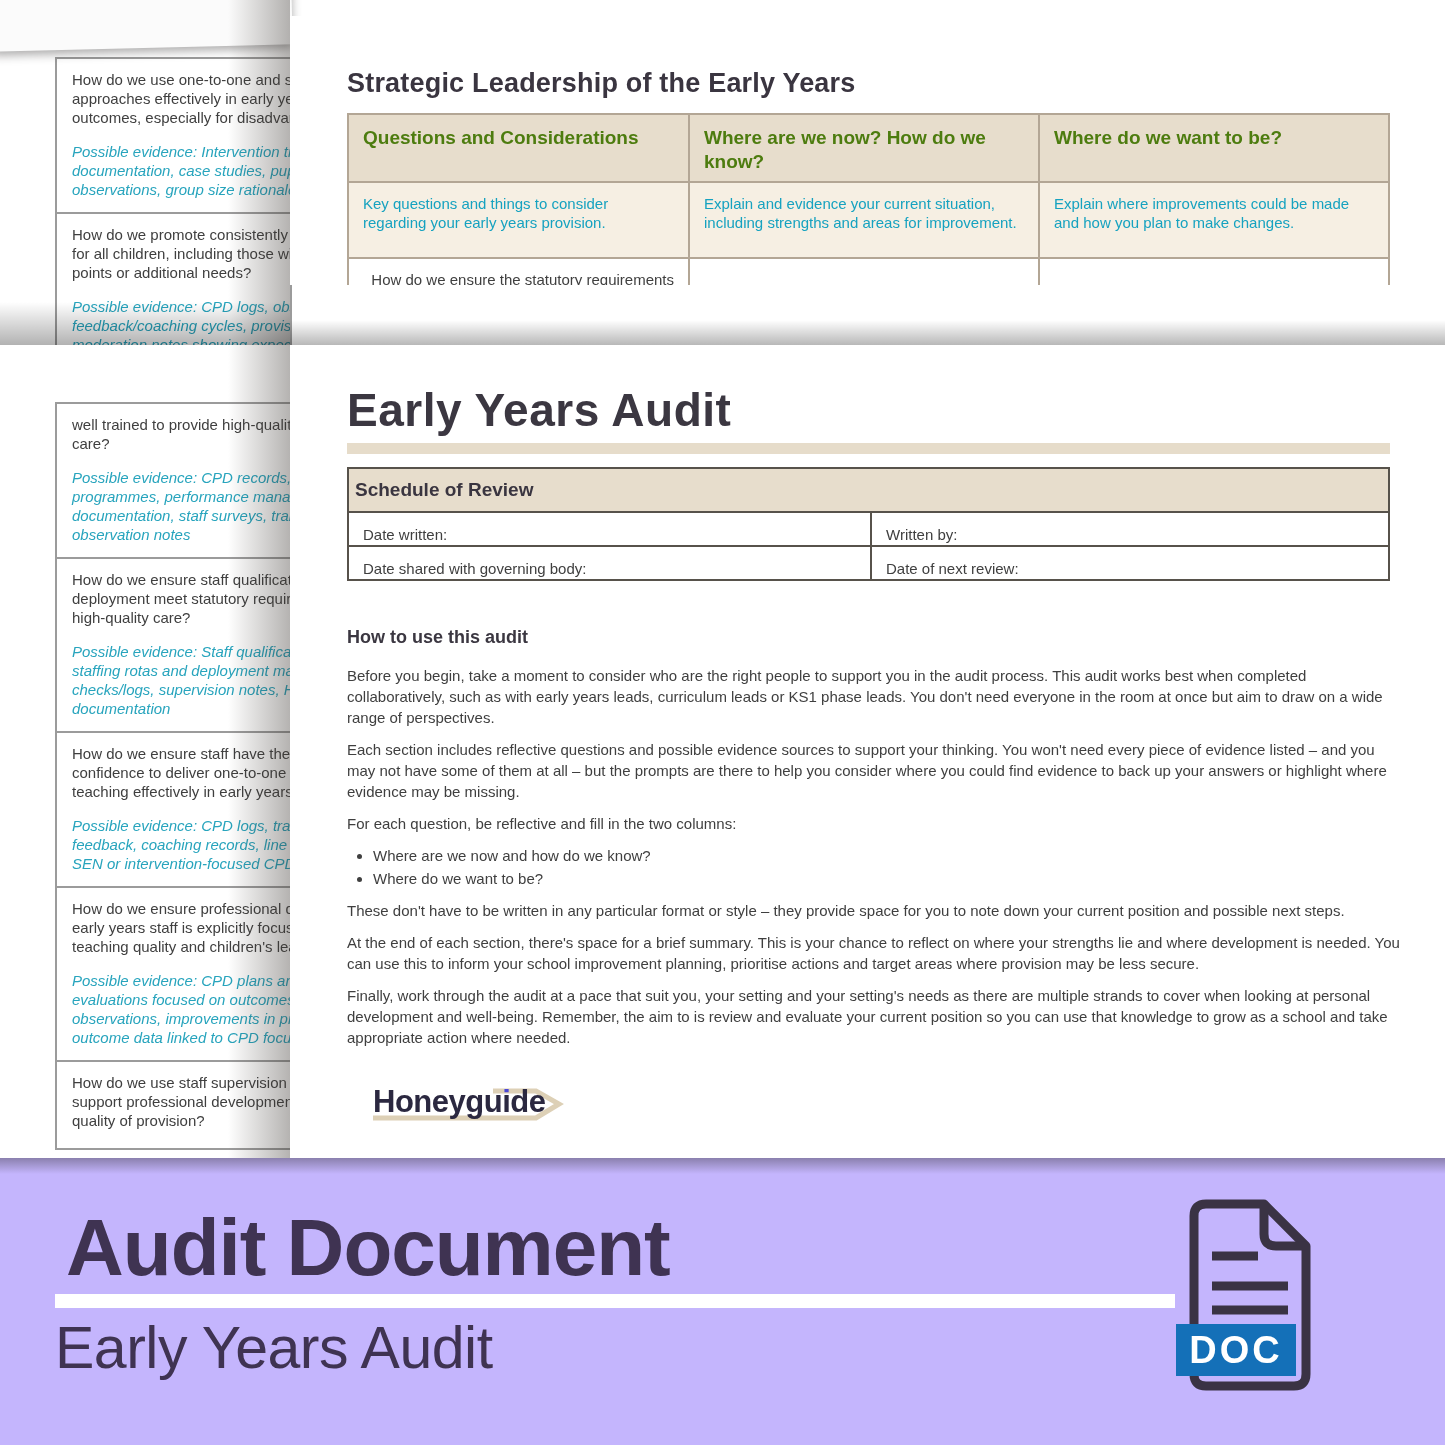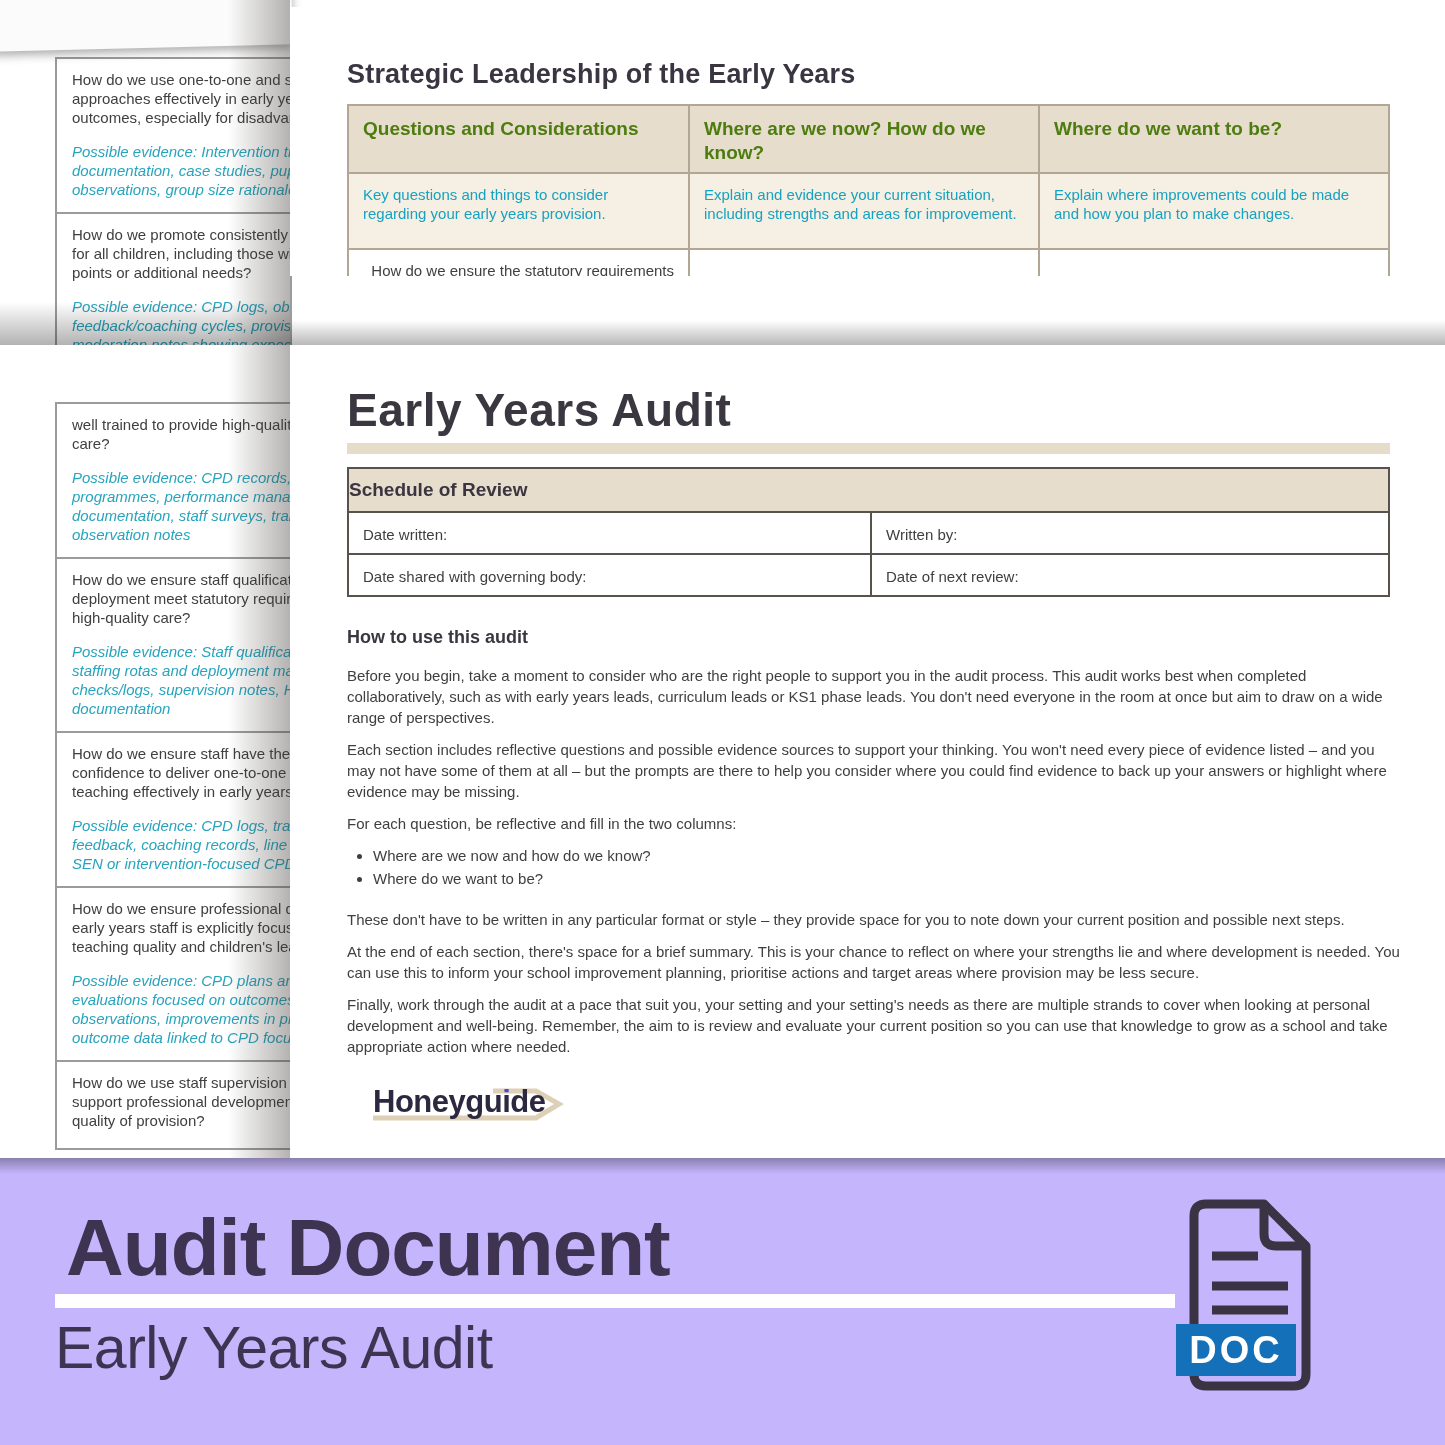--- a/index.html
+++ b/index.html
@@ -5,21 +5,21 @@
   html,body{margin:0;padding:0;background:#ffffff;}
   .canvas{position:relative;width:1445px;height:1445px;overflow:hidden;background:#ffffff;
           font-family:"Liberation Sans", sans-serif;}
 
   
   .page{position:absolute;background:#ffffff;}
   #corner-slab{left:-8px;top:-16px;width:300px;height:64px;background:#fbfbfb;
                transform:rotate(-1.4deg);box-shadow:0 4px 10px rgba(40,38,36,.38);z-index:2;}
   #page-left-top{left:0;top:0;width:292px;height:345px;z-index:1;overflow:hidden;}
   #page-left-bottom{left:0;top:345px;width:292px;height:813px;z-index:1;overflow:hidden;}
-  #page-strategic{left:290px;top:7px;width:1155px;height:269px;z-index:4;overflow:hidden;}
+  #page-strategic{left:290px;top:16px;width:1155px;height:269px;z-index:4;overflow:hidden;}
   #page-front{left:290px;top:345px;width:1155px;height:813px;z-index:4;overflow:hidden;}
 
   
   .shadow{position:absolute;pointer-events:none;}
   #sh-left-edge{left:228px;top:0;width:62px;height:1158px;z-index:3;
     background:linear-gradient(to right, rgba(60,55,50,0) 0%, rgba(60,55,50,.38) 100%);}
   #sh-split-left{left:0;top:302px;width:290px;height:43px;z-index:3;
     background:linear-gradient(to bottom, rgba(0,0,0,0) 0%, rgba(0,0,0,.30) 100%);}
   #sh-split-right{left:290px;top:320px;width:1155px;height:25px;z-index:5;
     background:linear-gradient(to bottom, rgba(0,0,0,0) 0%, rgba(0,0,0,.28) 100%);}
@@ -42,28 +42,28 @@
   .s-head{background:#e7ddcc;font-size:19px;line-height:24px;font-weight:bold;color:#4d7c0f;}
   .s-prompt{background:#f6efe3;font-size:15px;line-height:19px;font-weight:normal;color:#16a2c0;}
   .s-body{background:#ffffff;text-align:right;}
   .s-q{font-size:15px;line-height:20px;color:#3f3f3f;}
   .s-ev{font-size:15px;line-height:20px;color:#27a4bd;font-style:italic;margin-top:14px;}
 
   
   .fp-title{position:absolute;left:57px;top:38px;font-size:46px;font-weight:bold;color:#3b3741;letter-spacing:.5px;}
   .fp-rule{position:absolute;left:57px;top:98px;width:1043px;height:11px;background:#e6dcca;}
   .sched{position:absolute;left:57px;top:122px;width:1043px;border:2px solid #57524b;box-sizing:border-box;}
-  .sched-head{height:42px;line-height:42px;background:#e7ddcc;font-size:19px;font-weight:bold;color:#3a3540;padding-left:0;}
+  .sched-head{height:42px;line-height:42px;background:#e7ddcc;font-size:19px;font-weight:bold;color:#3a3540;padding-left:6px;}
   .sched-row{display:grid;grid-template-columns:523px 1fr;border-top:2px solid #57524b;}
-  .sched-cell{height:40px;line-height:44px;font-size:15px;color:#3f3f3f;padding-left:14px;border-right:2px solid #57524b;box-sizing:border-box;}
+  .sched-cell{height:32px;line-height:44px;font-size:15px;color:#3f3f3f;padding-left:14px;border-right:2px solid #57524b;box-sizing:border-box;}
   .sched-cell.lastcol{border-right:none;}
   .howto-h{position:absolute;left:57px;top:282px;font-size:18px;font-weight:bold;color:#3b3741;}
   .howto{position:absolute;left:57px;top:320px;width:1058px;font-size:15px;line-height:21px;color:#3f3f3f;}
   .howto p{margin:0 0 11px 0;}
-  .howto ul{margin:0 0 20px 0;padding-left:26px;}
+  .howto ul{margin:0 0 11px 0;padding-left:26px;}
   .howto li{margin:2px 0;}
 
   
   .hg{position:absolute;width:196px;height:42px;margin-left:24px;}
   .hg svg{position:absolute;left:0;top:0;}
   .hg-text{position:absolute;left:2px;top:1px;font-size:31px;font-weight:800;color:#2b2840;letter-spacing:-.5px;}
   .hg-i{background:linear-gradient(to bottom,#4b48d6 0%,#4b48d6 26%,#2b2840 26%,#2b2840 100%);
         -webkit-background-clip:text;background-clip:text;color:transparent;}
   #logo-front{left:57px;top:738px;}
 

